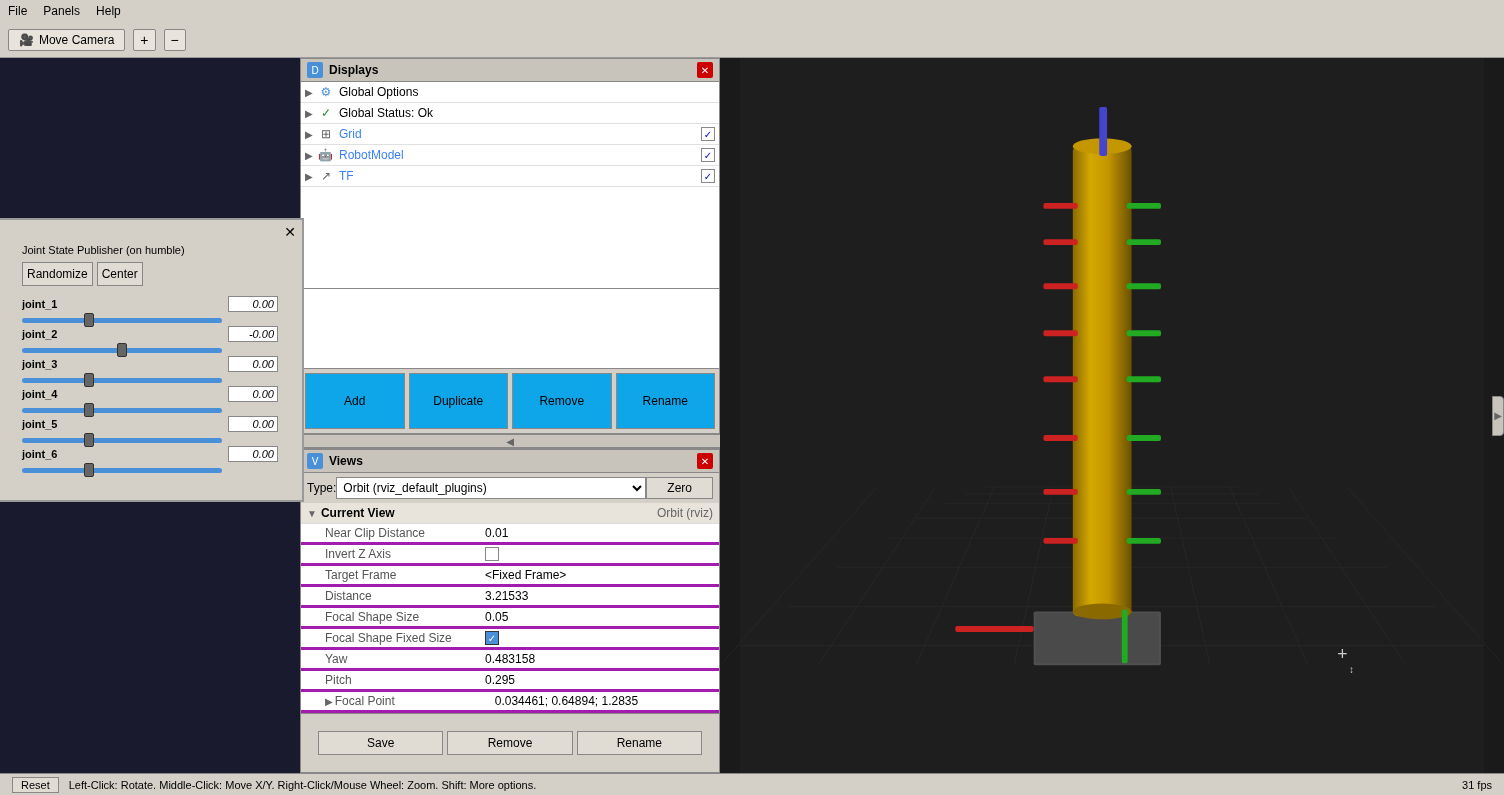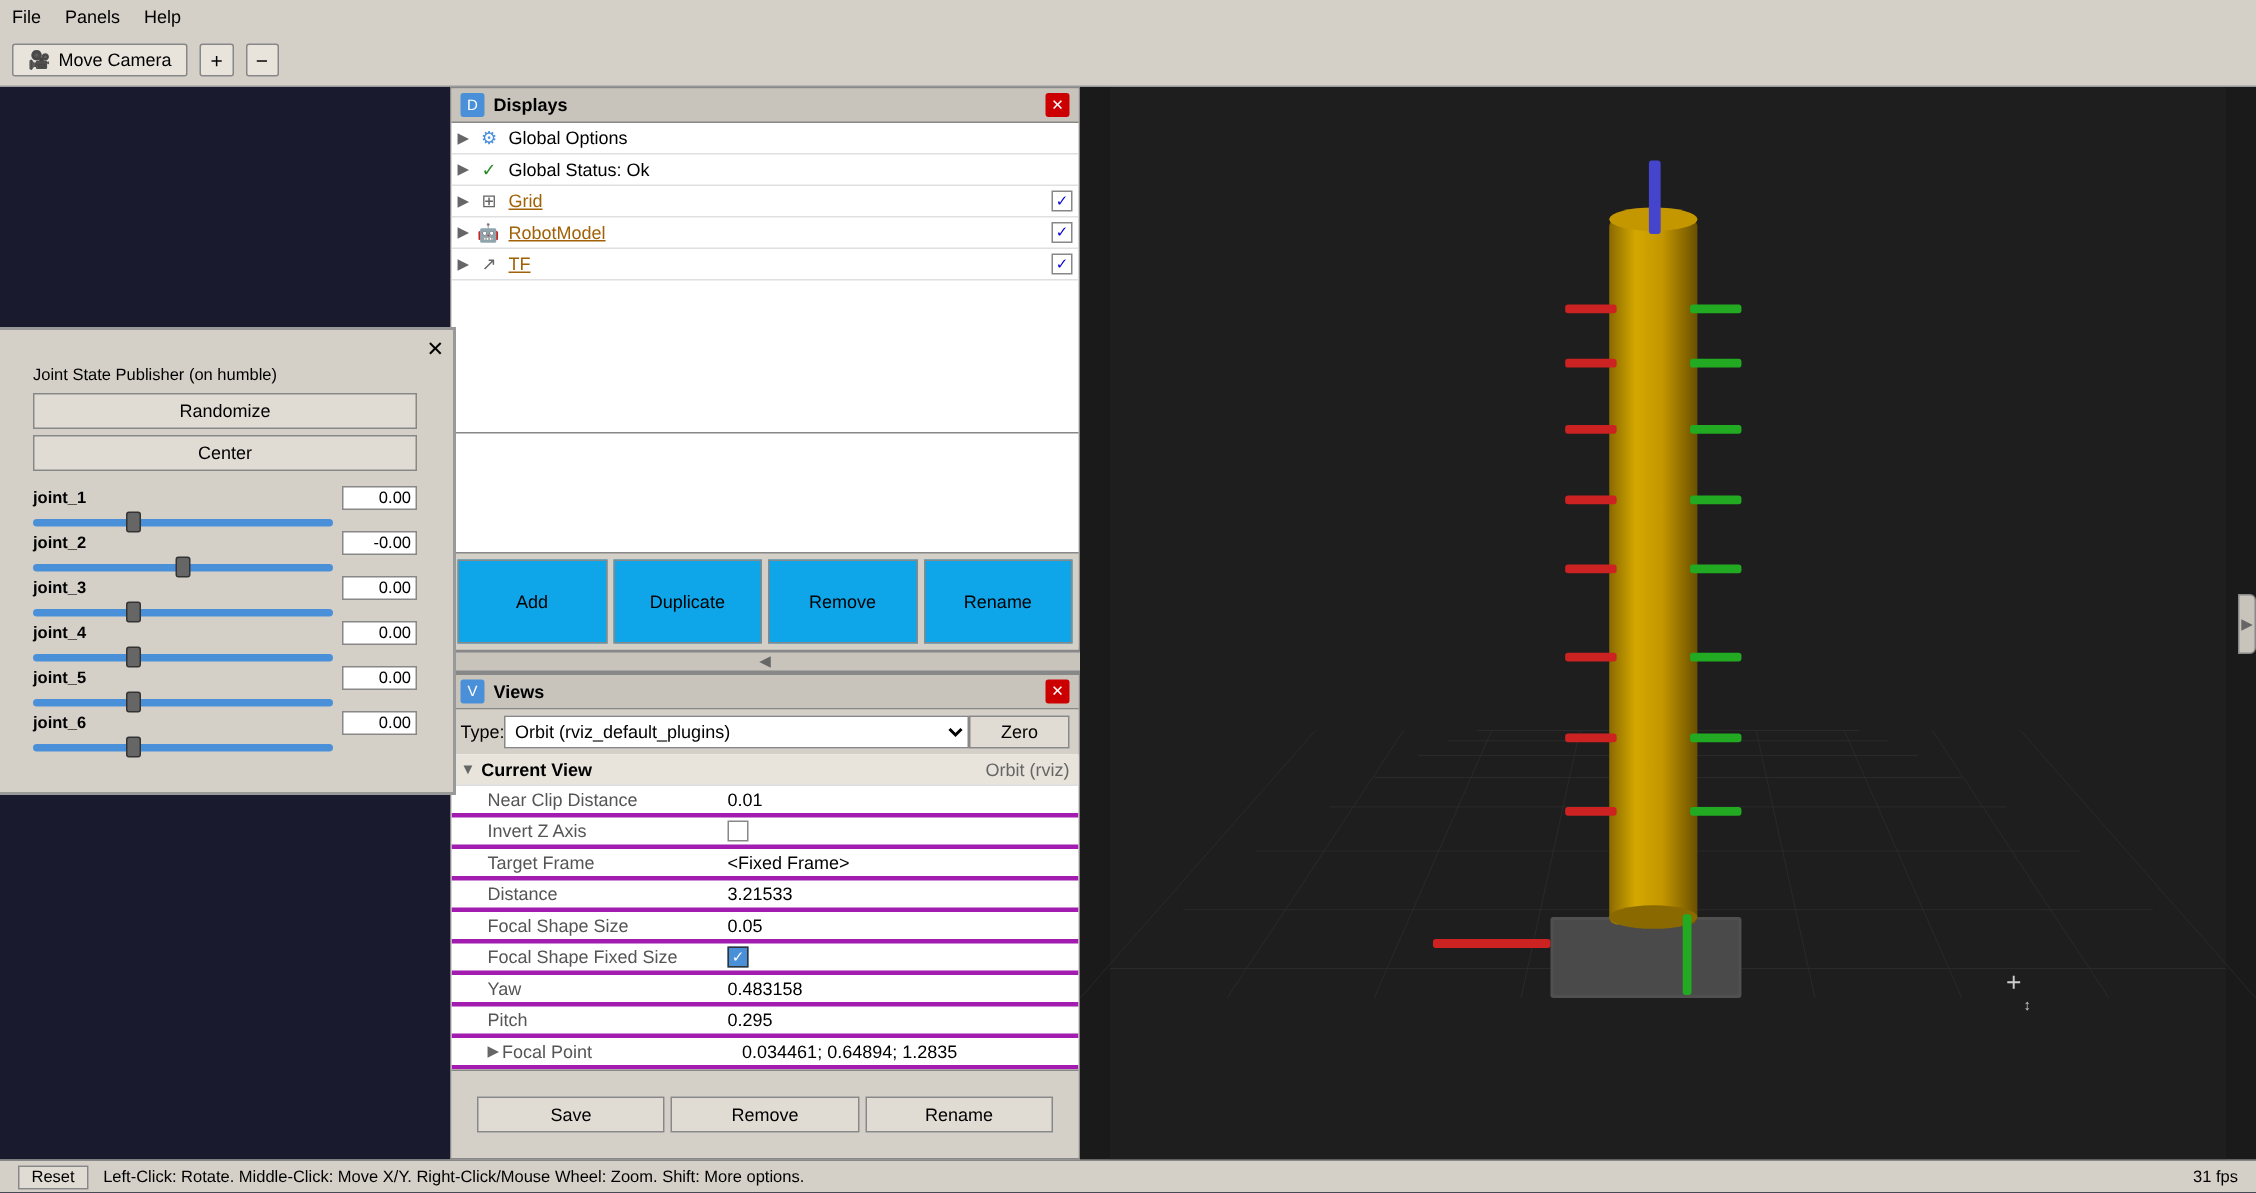--- a/index.html
+++ b/index.html
@@ -99,23 +99,24 @@
     .joint-panel-close {
       position: absolute;
       top: 4px;
       right: 6px;
       cursor: pointer;
       color: #000;
       font-size: 14px;
     }
     .joint-panel-buttons {
       display: flex;
-      flex-direction: column;
+      flex-direction: row;
       gap: 4px;
       margin-bottom: 10px;
+      align-items: center;
     }
     .joint-panel-btn {
       background: #e0dcd4;
       border: 1px solid #888;
       padding: 4px;
       text-align: center;
       cursor: pointer;
       font-size: 12px;
       color: #000;
     }
@@ -134,20 +135,21 @@
     }
     .joint-value {
       width: 50px;
       border: 1px solid #888;
       background: #fff;
       color: #000;
       font-size: 11px;
       text-align: right;
       padding: 1px 3px;
       margin-left: auto;
+      font-style: italic;
     }
 
     
     .middle-panel {
       width: 420px;
       flex-shrink: 0;
       display: flex;
       flex-direction: column;
       background: #d4d0c8;
     }
@@ -223,21 +225,21 @@
       flex-shrink: 0;
       display: flex;
       align-items: center;
       justify-content: center;
       margin-right: 4px;
     }
     .display-item-name {
       flex: 1;
       font-size: 12px;
     }
-    .display-item-name.blue { color: #a16207; text-decoration: underline; }
+    .display-item-name.blue { color: #3b82f6; }
     .display-item-checkbox {
       width: 14px;
       height: 14px;
       border: 1px solid #888;
       background: #fff;
       display: flex;
       align-items: center;
       justify-content: center;
       font-size: 10px;
       color: #0000cc;

